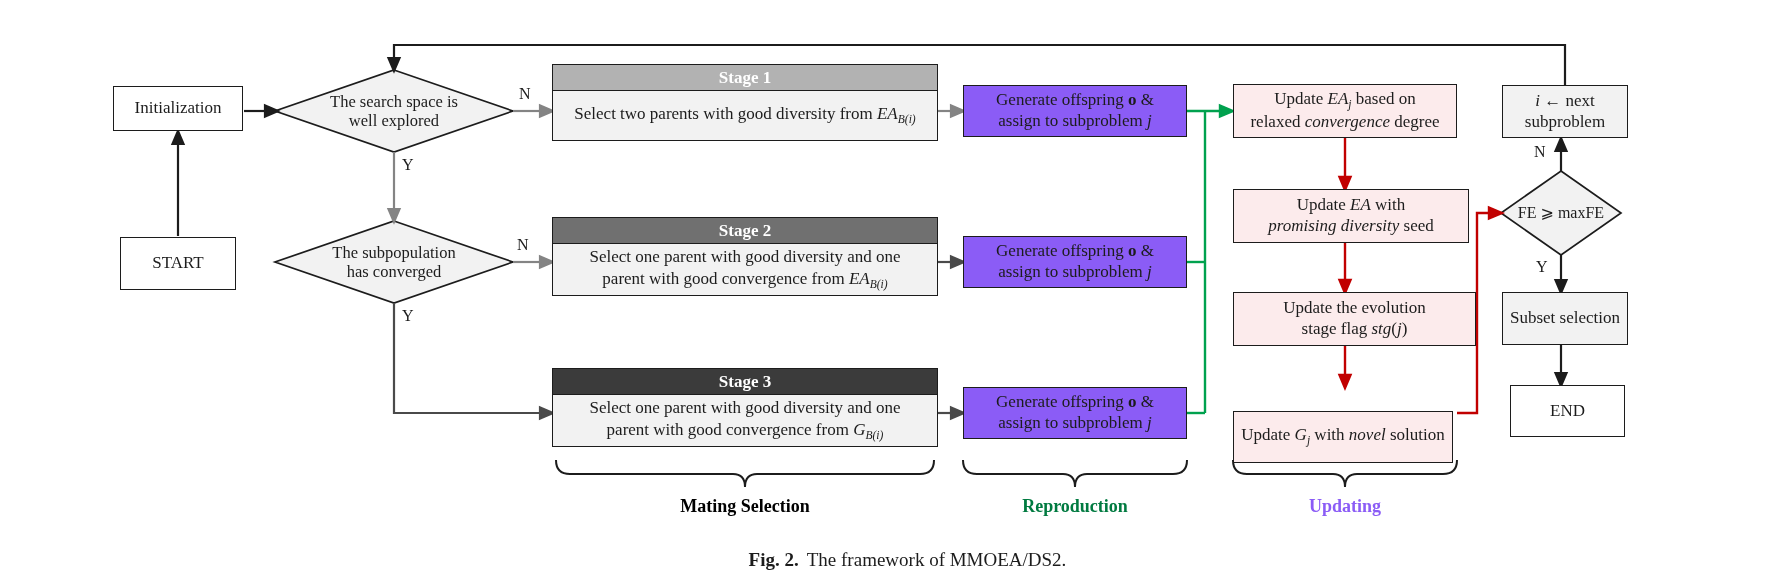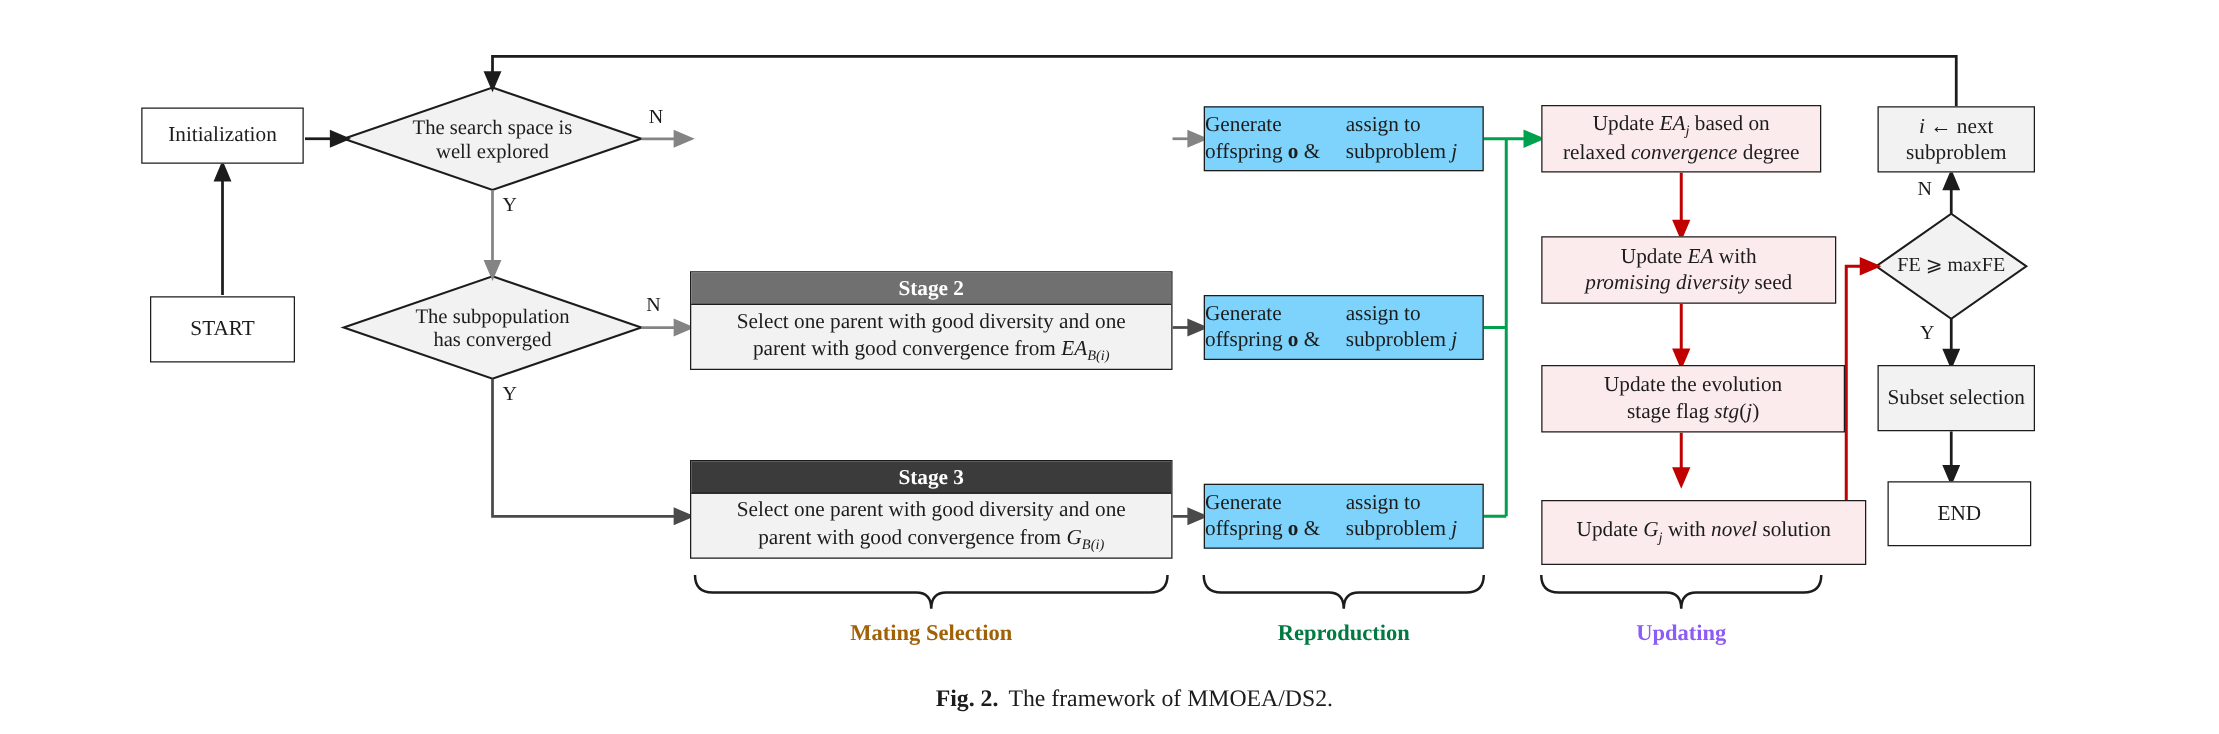--- a/index.html
+++ b/index.html
@@ -3,25 +3,25 @@
 <meta charset="utf-8">
 <style>
   html,body{margin:0;padding:0;background:#ffffff;}
   .canvas{
     position:relative;width:1775px;height:587px;background:#ffffff;
     font-family:"Liberation Serif","DejaVu Serif",serif;color:#1c1c1c;
     overflow:hidden;
   }
   svg.wires{position:absolute;left:0;top:0;z-index:1;}
   .node{position:absolute;z-index:2;display:flex;align-items:center;justify-content:center;
-        text-align:left;font-size:17px;line-height:1.22;box-sizing:border-box;}
+        text-align:center;font-size:17px;line-height:1.22;box-sizing:border-box;}
   .rect{background:#ffffff;border:1.6px solid #1c1c1c;}
   .round{background:#ffffff;border:1.6px solid #1c1c1c;border-radius:0;}
   .lgray{background:#f2f2f2;border:1.6px solid #1c1c1c;}
-  .green{background:#7dd3fc;border:1.4px solid #1c1c1c;}
+  .green{background:#8b5cf6;border:1.4px solid #1c1c1c;flex-direction:column;}
   .pink{background:#fcebec;border:1.4px solid #1c1c1c;flex-direction:column;}
   .stage{position:absolute;z-index:2;width:386px;border:1.6px solid #1c1c1c;box-sizing:border-box;background:#f2f2f2;}
   .stage-header{height:25px;display:flex;align-items:center;justify-content:center;
                 color:#ffffff;font-weight:bold;font-size:17px;border-bottom:1.6px solid #1c1c1c;}
   .h1{background:#b2b2b2;} .h2{background:#707070;} .h3{background:#3b3b3b;}
   .stage-body{display:flex;flex-direction:column;align-items:center;justify-content:center;
               font-size:17px;line-height:1.25;text-align:center;}
   .diamond-text{position:absolute;z-index:2;display:flex;flex-direction:column;align-items:center;
                 justify-content:center;text-align:center;font-size:16.5px;line-height:1.18;}
   .it{font-style:italic;}
@@ -114,20 +114,28 @@
     <span>well explored</span>
   </div>
   <div class="diamond-text" style="left:294px;top:237px;width:200px;height:50px">
     <span>The subpopulation</span>
     <span>has converged</span>
   </div>
   <div class="diamond-text" style="left:1502px;top:198px;width:118px;height:30px;font-size:16px">
     <span>FE ⩾ maxFE</span>
   </div>
 
+  <div class="stage" style="left:552px;top:64px">
+    <div class="stage-header h1">
+      <span>Stage 1</span>
+    </div>
+    <div class="stage-body" style="height:49px">
+      <div><span>Select two parents with good diversity from </span><span class="it">EA</span><sub class="it">B(i)</sub></div>
+    </div>
+  </div>
 
   <div class="stage" style="left:552px;top:217px">
     <div class="stage-header h2">
       <span>Stage 2</span>
     </div>
     <div class="stage-body" style="height:51px">
       <div><span>Select one parent with good diversity and one</span></div>
       <div><span>parent with good convergence from </span><span class="it">EA</span><sub class="it">B(i)</sub></div>
     </div>
   </div>
@@ -160,21 +168,21 @@
     <div><span>relaxed </span><span class="it">convergence</span><span> degree</span></div>
   </div>
   <div class="node pink" style="left:1233px;top:189px;width:236px;height:54px">
     <div><span>Update </span><span class="it">EA</span><span> with</span></div>
     <div><span class="it">promising diversity</span><span> seed</span></div>
   </div>
   <div class="node pink" style="left:1233px;top:292px;width:243px;height:54px">
     <div><span>Update the evolution</span></div>
     <div><span>stage flag </span><span class="it">stg</span><span>(</span><span class="it">j</span><span>)</span></div>
   </div>
-  <div class="node pink" style="left:1233px;top:400px;width:260px;height:52px">
+  <div class="node pink" style="left:1233px;top:411px;width:220px;height:52px">
     <div><span>Update </span><span class="it">G</span><sub class="it">j</sub><span> with </span><span class="it">novel</span><span> solution</span></div>
   </div>
 
   <div class="node lgray" style="left:1502px;top:85px;width:126px;height:53px;flex-direction:column">
     <div><span class="it">i</span><span> ← next</span></div>
     <div><span>subproblem</span></div>
   </div>
   <div class="node lgray" style="left:1502px;top:292px;width:126px;height:53px">
     <span>Subset selection</span>
   </div>
@@ -182,21 +190,21 @@
     <span>END</span>
   </div>
 
   <div class="edge-label" style="left:519px;top:85px">N</div>
   <div class="edge-label" style="left:402px;top:156px">Y</div>
   <div class="edge-label" style="left:517px;top:236px">N</div>
   <div class="edge-label" style="left:402px;top:307px">Y</div>
   <div class="edge-label" style="left:1534px;top:143px">N</div>
   <div class="edge-label" style="left:1536px;top:258px">Y</div>
 
-  <div class="brace-label" style="left:625px;top:496px;color:#a16207">Mating Selection</div>
+  <div class="brace-label" style="left:625px;top:496px;color:#000000">Mating Selection</div>
   <div class="brace-label" style="left:955px;top:496px;color:#007a40">Reproduction</div>
   <div class="brace-label" style="left:1225px;top:496px;color:#8b5cf6">Updating</div>
 
   <div class="caption">
     <b>Fig. 2.</b><span>The framework of MMOEA/DS2.</span>
   </div>
 
 </div>
 
 </body></html>

